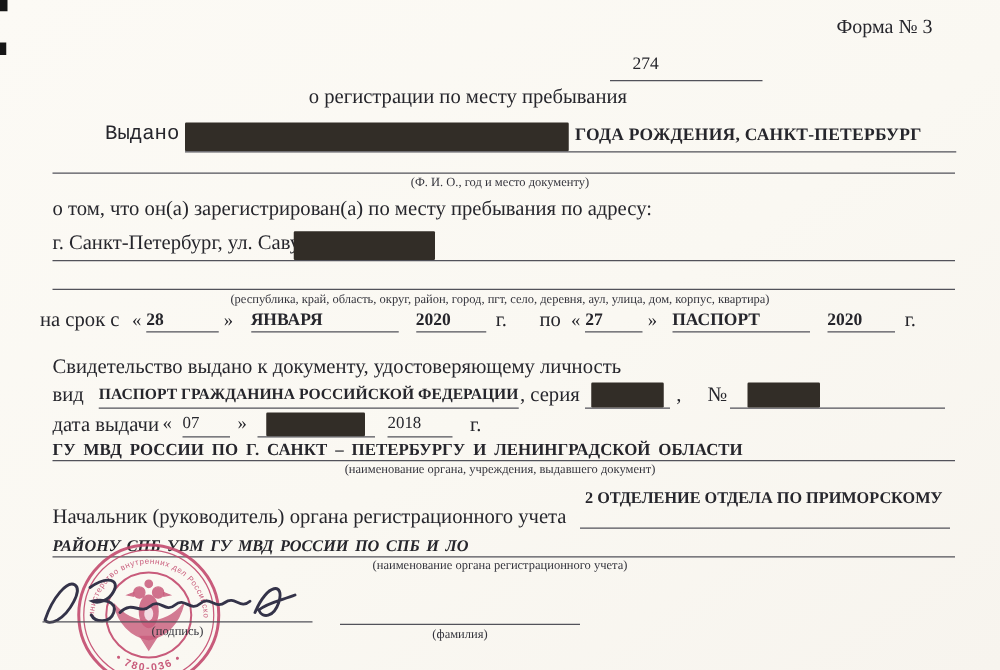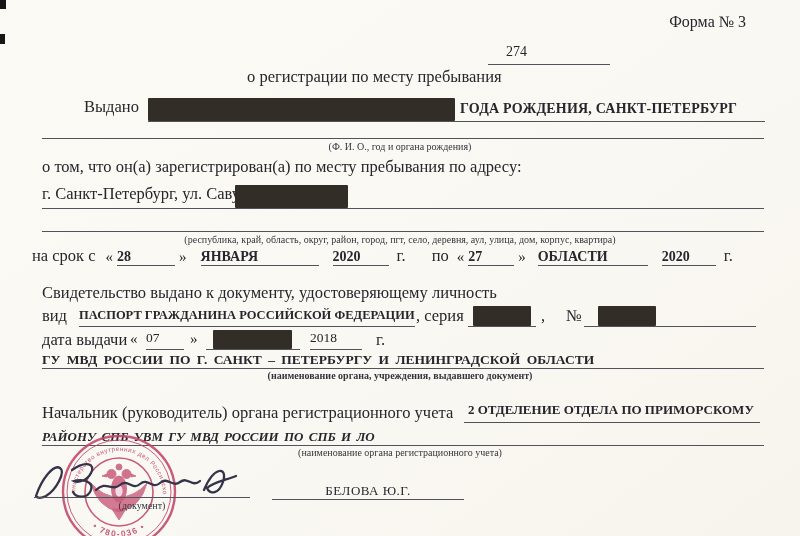--- a/index.html
+++ b/index.html
@@ -26,27 +26,27 @@
 <div id="doc">
 
   <div class="artifact" style="left:0;top:6;width:6px;height:9px;"></div>
   <div class="artifact" style="left:0;top:34px;width:5px;height:10px;"></div>
 
   <div class="abs lbl" style="top:13px;right:54px;font-size:16px;">Форма № 3</div>
 
   <div class="abs slot" style="left:488px;top:44px;width:122px;font-size:14px;text-align:left;padding-left:18px;box-sizing:border-box;height:21px;">274</div>
   <div class="abs" style="left:247px;top:67px;font-size:16.5px;">о регистрации по месту пребывания</div>
 
-  <div class="abs lbl" style="left:84px;top:97px;">Выдано</div>
+  <div class="abs lbl" style="left:84px;top:97px;font-family:Liberation Mono, monospace;">Выдано</div>
   <div class="redact" style="left:148px;top:98px;width:307px;height:23px;"></div>
   <div class="abs bv" style="left:460px;top:101px;letter-spacing:0.2px;">ГОДА РОЖДЕНИЯ, САНКТ-ПЕТЕРБУРГ</div>
   <div class="rule" style="left:148px;top:121px;width:617px;"></div>
 
   <div class="rule" style="left:42px;top:138px;width:722px;"></div>
-  <div class="abs cap" style="left:200px;top:141px;width:400px;">(Ф. И. О., год и органа рождения)</div>
+  <div class="abs cap" style="left:200px;top:141px;width:400px;">(Ф. И. О., год и место документу)</div>
 
   <div class="abs lbl" style="left:42px;top:157px;">о том, что он(а) зарегистрирован(а) по месту пребывания по адресу:</div>
 
   <div class="abs lbl" style="left:42px;top:184px;">г. Санкт-Петербург, ул. Савушкина, дом</div>
   <div class="redact" style="left:235px;top:185px;width:113px;height:23px;"></div>
   <div class="rule" style="left:42px;top:208px;width:722px;"></div>
 
   <div class="rule" style="left:42px;top:231px;width:722px;"></div>
   <div class="abs cap" style="left:100px;top:234px;width:600px;">(республика, край, область, округ, район, город, пгт, село, деревня, аул, улица, дом, корпус, квартира)</div>
 
@@ -55,21 +55,21 @@
     <span class="q" style="margin-left:10px;">«</span>
     <span class="slot bv" style="width:58px;margin-left:4px;">28</span>
     <span class="q" style="margin-left:4px;">»</span>
     <span class="slot bv" style="width:118px;margin-left:14px;margin-top:36px;">ЯНВАРЯ</span>
     <span class="slot bv" style="width:56px;margin-left:14px;">2020</span>
     <span class="lbl" style="margin-left:8px;">г.</span>
     <span class="lbl" style="margin-left:26px;">по</span>
     <span class="q" style="margin-left:8px;">«</span>
     <span class="slot bv" style="width:46px;margin-left:4px;">27</span>
     <span class="q" style="margin-left:4px;">»</span>
-    <span class="slot bv" style="width:110px;margin-left:12px;">ОБЛАСТИ</span>
+    <span class="slot bv" style="width:110px;margin-left:12px;">ПАСПОРТ</span>
     <span class="slot bv" style="width:54px;margin-left:14px;">2020</span>
     <span class="lbl" style="margin-left:8px;">г.</span>
   </div>
 
   <div class="abs lbl" style="left:42px;top:283px;">Свидетельство выдано к документу, удостоверяющему личность</div>
 
   <div class="abs lbl" style="left:42px;top:306px;">вид</div>
   <div class="abs slot bv" style="left:79px;top:308px;width:336px;font-size:12.5px;height:18px;">ПАСПОРТ ГРАЖДАНИНА РОССИЙСКОЙ ФЕДЕРАЦИИ</div>
   <div class="abs lbl" style="left:416px;top:306px;">, серия</div>
   <div class="rule" style="left:468px;top:326px;width:68px;"></div>
@@ -83,24 +83,24 @@
   <div class="abs q" style="left:130px;top:331px;">«</div>
   <div class="abs slot" style="left:146px;top:330px;width:38px;font-size:13.5px;height:19px;">07</div>
   <div class="abs q" style="left:190px;top:331px;">»</div>
   <div class="rule" style="left:206px;top:349px;width:94px;"></div>
   <div class="redact" style="left:213px;top:330px;width:79px;height:19px;"></div>
   <div class="abs slot" style="left:310px;top:330px;width:52px;font-size:13.5px;height:19px;">2018</div>
   <div class="abs lbl" style="left:376px;top:330px;">г.</div>
 
   <div class="abs bv" style="left:42px;top:352px;font-size:13.5px;word-spacing:3px;">ГУ  МВД  РОССИИ  ПО  Г. САНКТ – ПЕТЕРБУРГУ  И  ЛЕНИНГРАДСКОЙ ОБЛАСТИ</div>
   <div class="rule" style="left:42px;top:368px;width:722px;"></div>
-  <div class="abs cap" style="left:185px;top:370px;width:430px;font-weight:bold;">(наименование органа, учреждения, выдавшего документ)</div>
+  <div class="abs cap" style="left:185px;top:370px;width:430px;">(наименование органа, учреждения, выдавшего документ)</div>
 
   <div class="abs lbl" style="left:42px;top:403px;">Начальник (руководитель) органа регистрационного учета</div>
-  <div class="abs bv" style="left:468px;top:402px;font-size:13px;">2 ОТДЕЛЕНИЕ ОТДЕЛА  ПО ПРИМОРСКОМУ</div>
+  <div class="abs bv" style="left:468px;top:390px;font-size:13px;">2 ОТДЕЛЕНИЕ ОТДЕЛА  ПО ПРИМОРСКОМУ</div>
   <div class="rule" style="left:464px;top:422px;width:296px;"></div>
 
   <div class="abs bv" style="left:42px;top:429px;font-size:13px;word-spacing:2px;font-style:italic;">РАЙОНУ СПБ УВМ  ГУ  МВД РОССИИ  ПО СПБ  И  ЛО</div>
   <div class="rule" style="left:42px;top:445px;width:722px;"></div>
   <div class="abs cap" style="left:200px;top:447px;width:400px;">(наименование органа регистрационного учета)</div>
 
   <svg class="abs" style="left:47px;top:433px;opacity:0.88;" width="146" height="103" viewBox="0 0 146 103">
     <g stroke="#c2466b" fill="none">
       <circle cx="72" cy="59" r="56" stroke-width="2.4"></circle>
       <circle cx="72" cy="59" r="52" stroke-width="1"></circle>
@@ -133,18 +133,18 @@
   <svg class="abs" style="left:28px;top:452px;" width="235" height="55" viewBox="0 0 235 55">
     <g fill="none" stroke="#343349" stroke-width="2.3" stroke-linecap="round">
       <path d="M8,44 C14,26 26,12 32,16 C38,20 28,38 18,44 C14,46 10,47 8,44"></path>
       <path d="M44,18 C58,8 68,12 63,21 C59,29 50,31 46,29 C54,27 66,29 63,38 C60,47 48,46 45,40"></path>
       <path d="M68,38 C78,28 84,40 92,33 C100,26 104,39 112,32 C120,25 124,38 132,31 C140,24 144,36 152,30 C160,24 164,36 172,29"></path>
       <path d="M176,38 C186,14 200,14 195,30 C191,42 182,43 179,36 C186,30 198,28 208,24"></path>
     </g>
   </svg>
 
   <div class="rule" style="left:34px;top:497px;width:216px;"></div>
-  <div class="abs cap" style="left:92px;top:500px;width:100px;">(документ)</div>
+  <div class="abs cap" style="left:92px;top:500px;width:100px;">(подпись)</div>
 
-  <div class="abs" style="left:272px;top:483px;width:192px;text-align:center;font-size:13px;letter-spacing:0.5px;">БЕЛОВА  Ю.Г.</div>
   <div class="rule" style="left:272px;top:499px;width:192px;"></div>
+  <div class="abs cap" style="left:272px;top:502px;width:192px;">(фамилия)</div>
 
 </div>
 
 </body></html>

